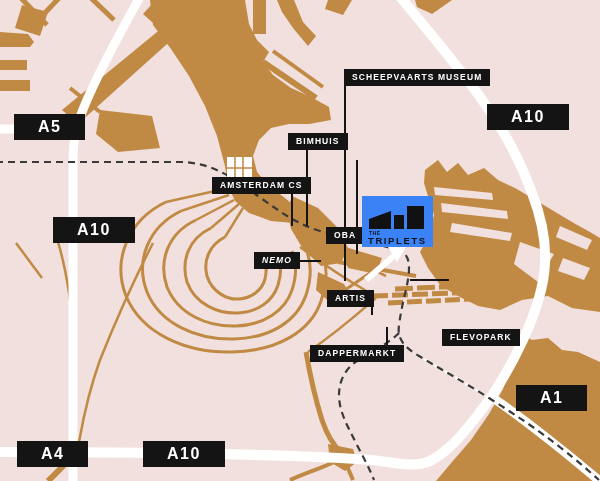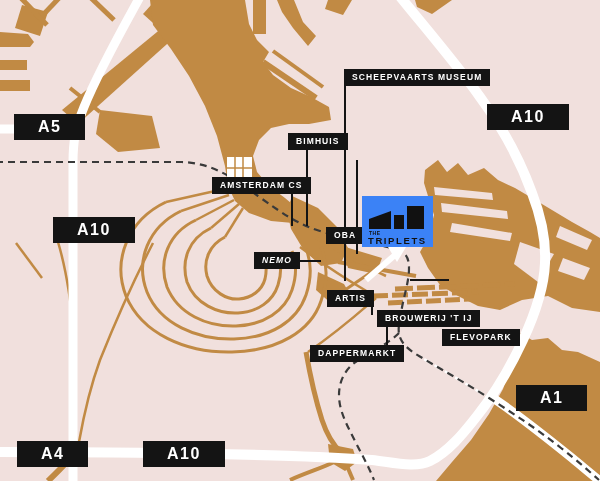--- a/index.html
+++ b/index.html
@@ -159,21 +159,20 @@
 
   <div class="map-label" style="left:344px;top:69px;">SCHEEPVAARTS MUSEUM</div>
   <div class="map-label highway" style="left:487px;top:104px;">A10</div>
   <div class="map-label highway" style="left:14px;top:114px;text-align:right;">A5</div>
   <div class="map-label" style="left:288px;top:133px;">BIMHUIS</div>
   <div class="map-label" style="left:212px;top:177px;">AMSTERDAM CS</div>
   <div class="map-label highway" style="left:53px;top:217px;">A10</div>
   <div class="map-label" style="left:302px;top:227px;margin-left:24px;">OBA</div>
   <div class="map-label" style="left:254px;top:252px;font-style:italic;">NEMO</div>
   <div class="map-label" style="left:327px;top:290px;">ARTIS</div>
-  <div class="map-label" style="left:377px;top:310px;">BROUWERIJ 'T IJ</div>
   <div class="map-label" style="left:442px;top:329px;">FLEVOPARK</div>
   <div class="map-label" style="left:310px;top:345px;">DAPPERMARKT</div>
   <div class="map-label highway" style="left:516px;top:385px;">A1</div>
   <div class="map-label highway" style="left:17px;top:441px;">A4</div>
   <div class="map-label highway" style="left:143px;top:441px;">A10</div>
 
   <div class="callout">
     <svg class="bars" width="57" height="25" viewBox="0 0 57 25">
       <polygon points="0,14 22,6 22,24 0,24" fill="#111111"></polygon>
       <rect x="25" y="10" width="10" height="14" fill="#111111"></rect>

